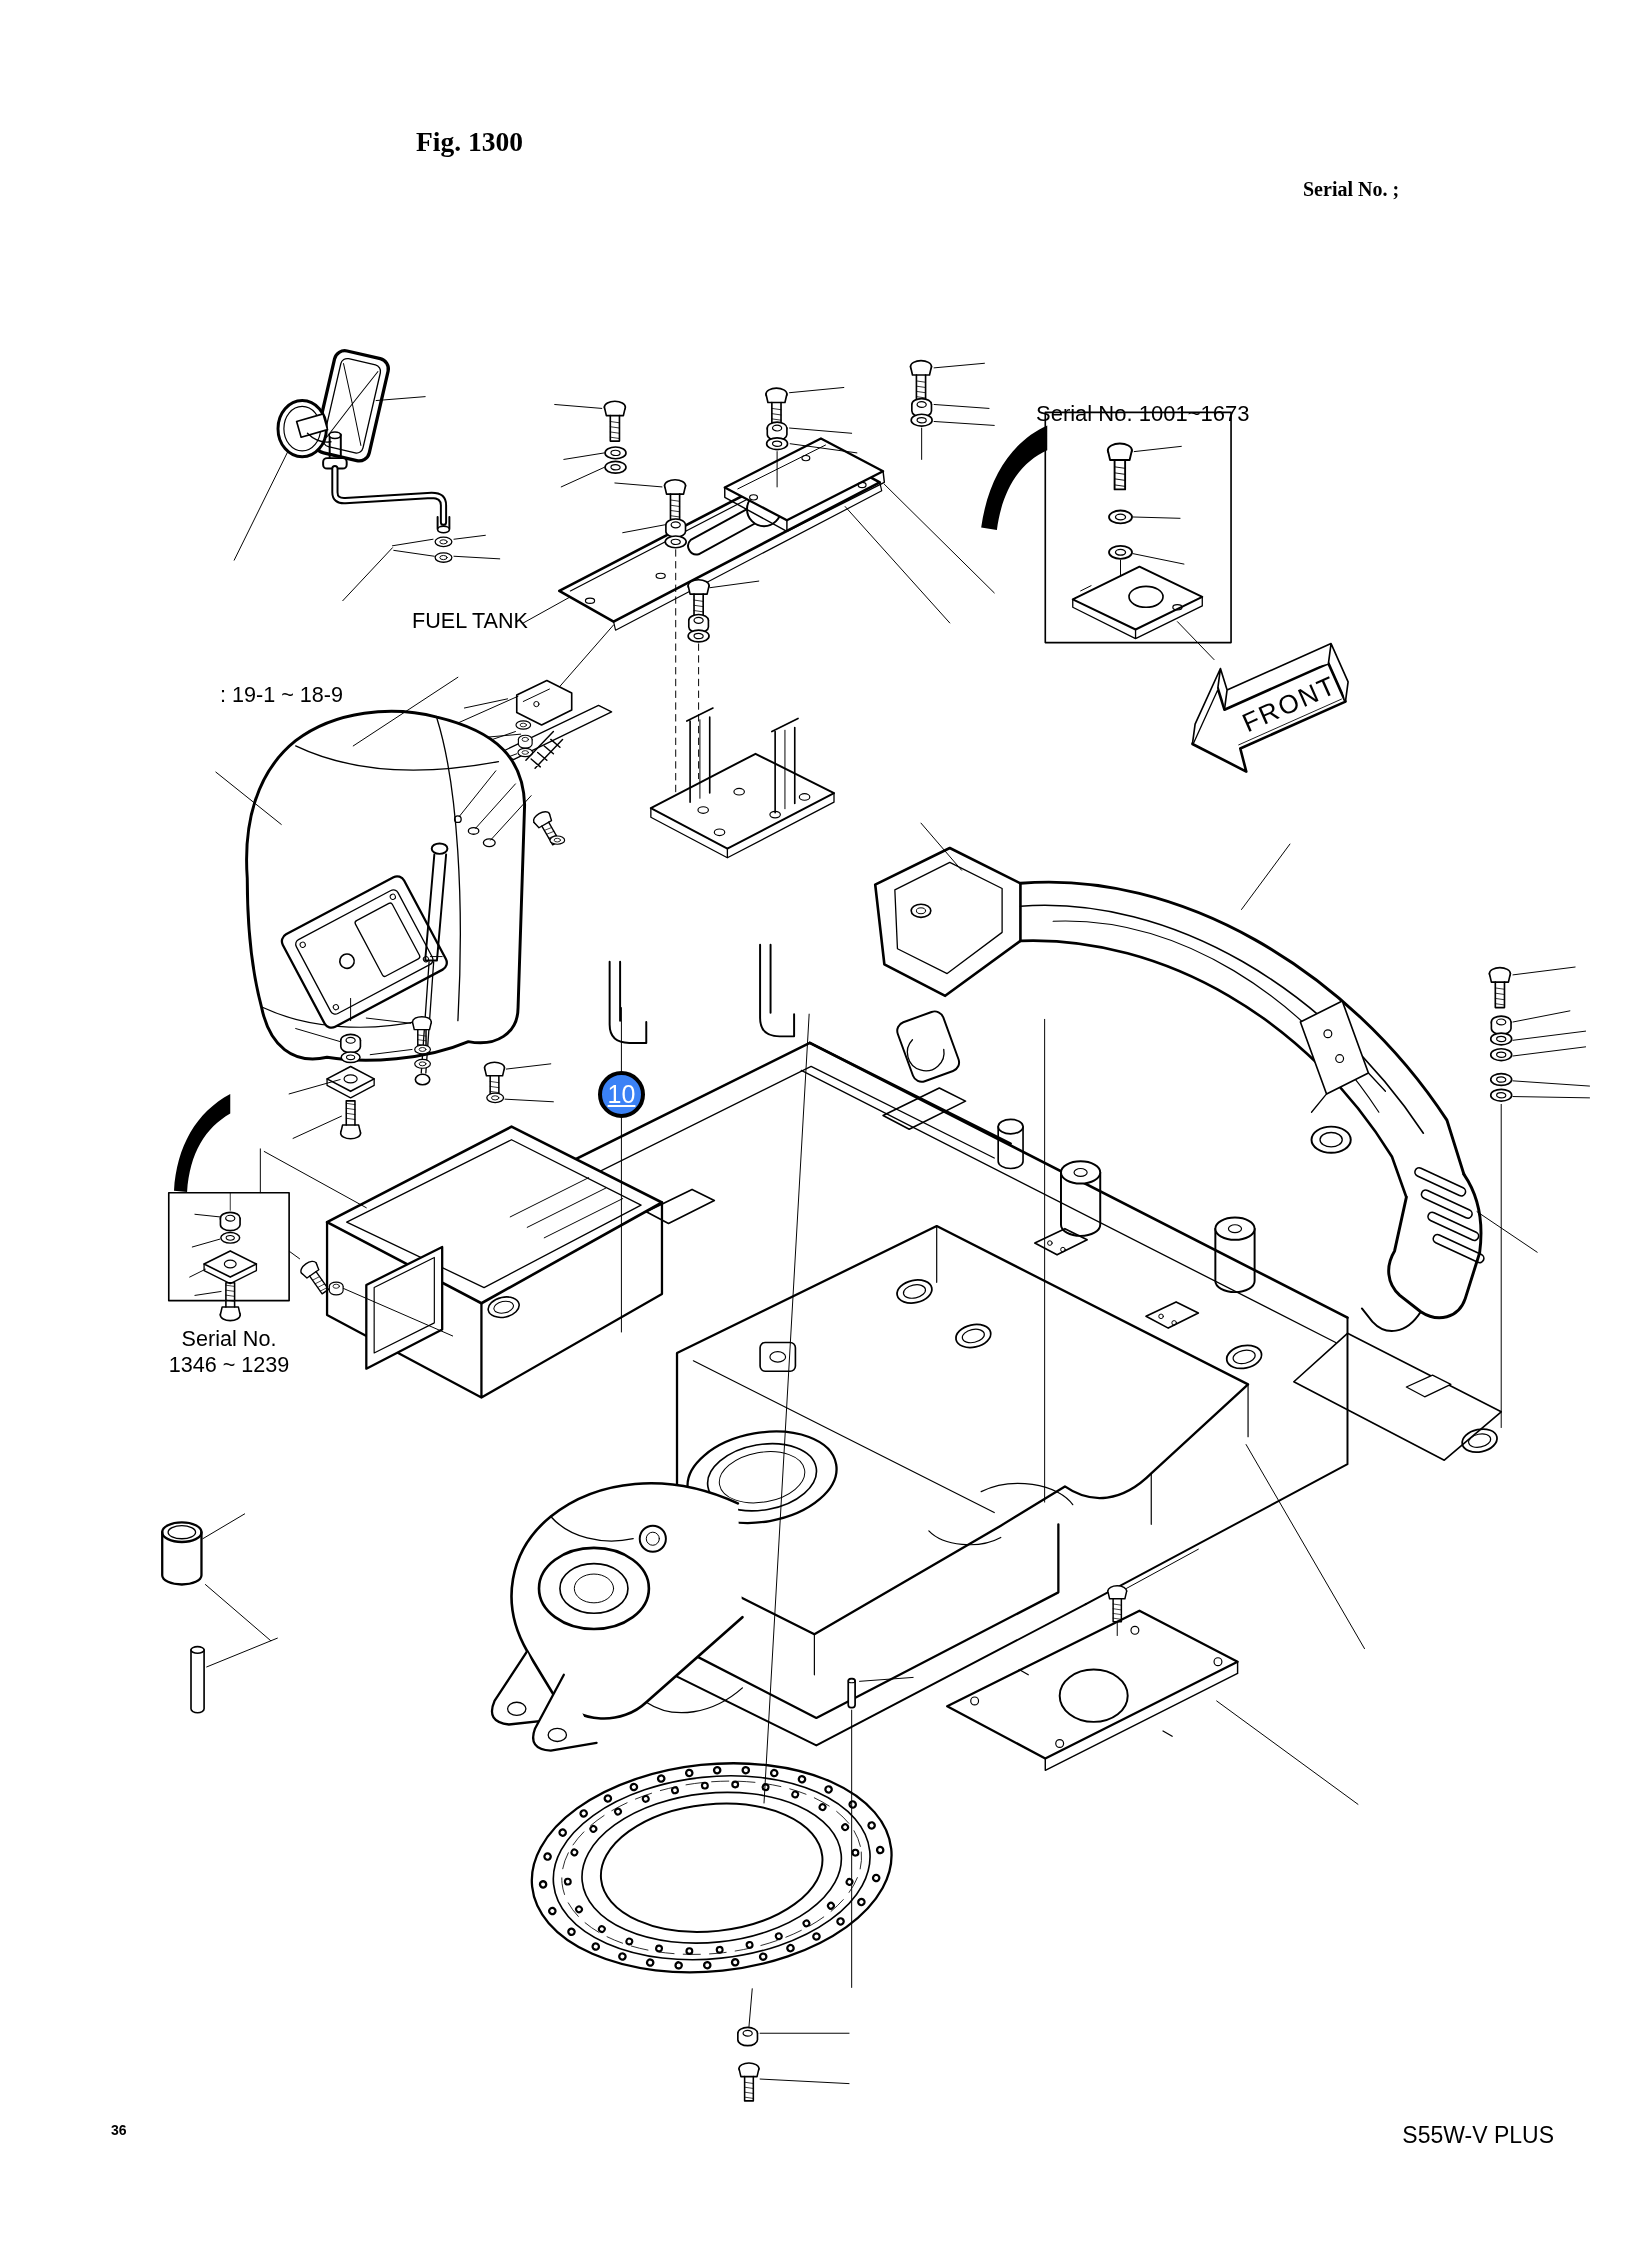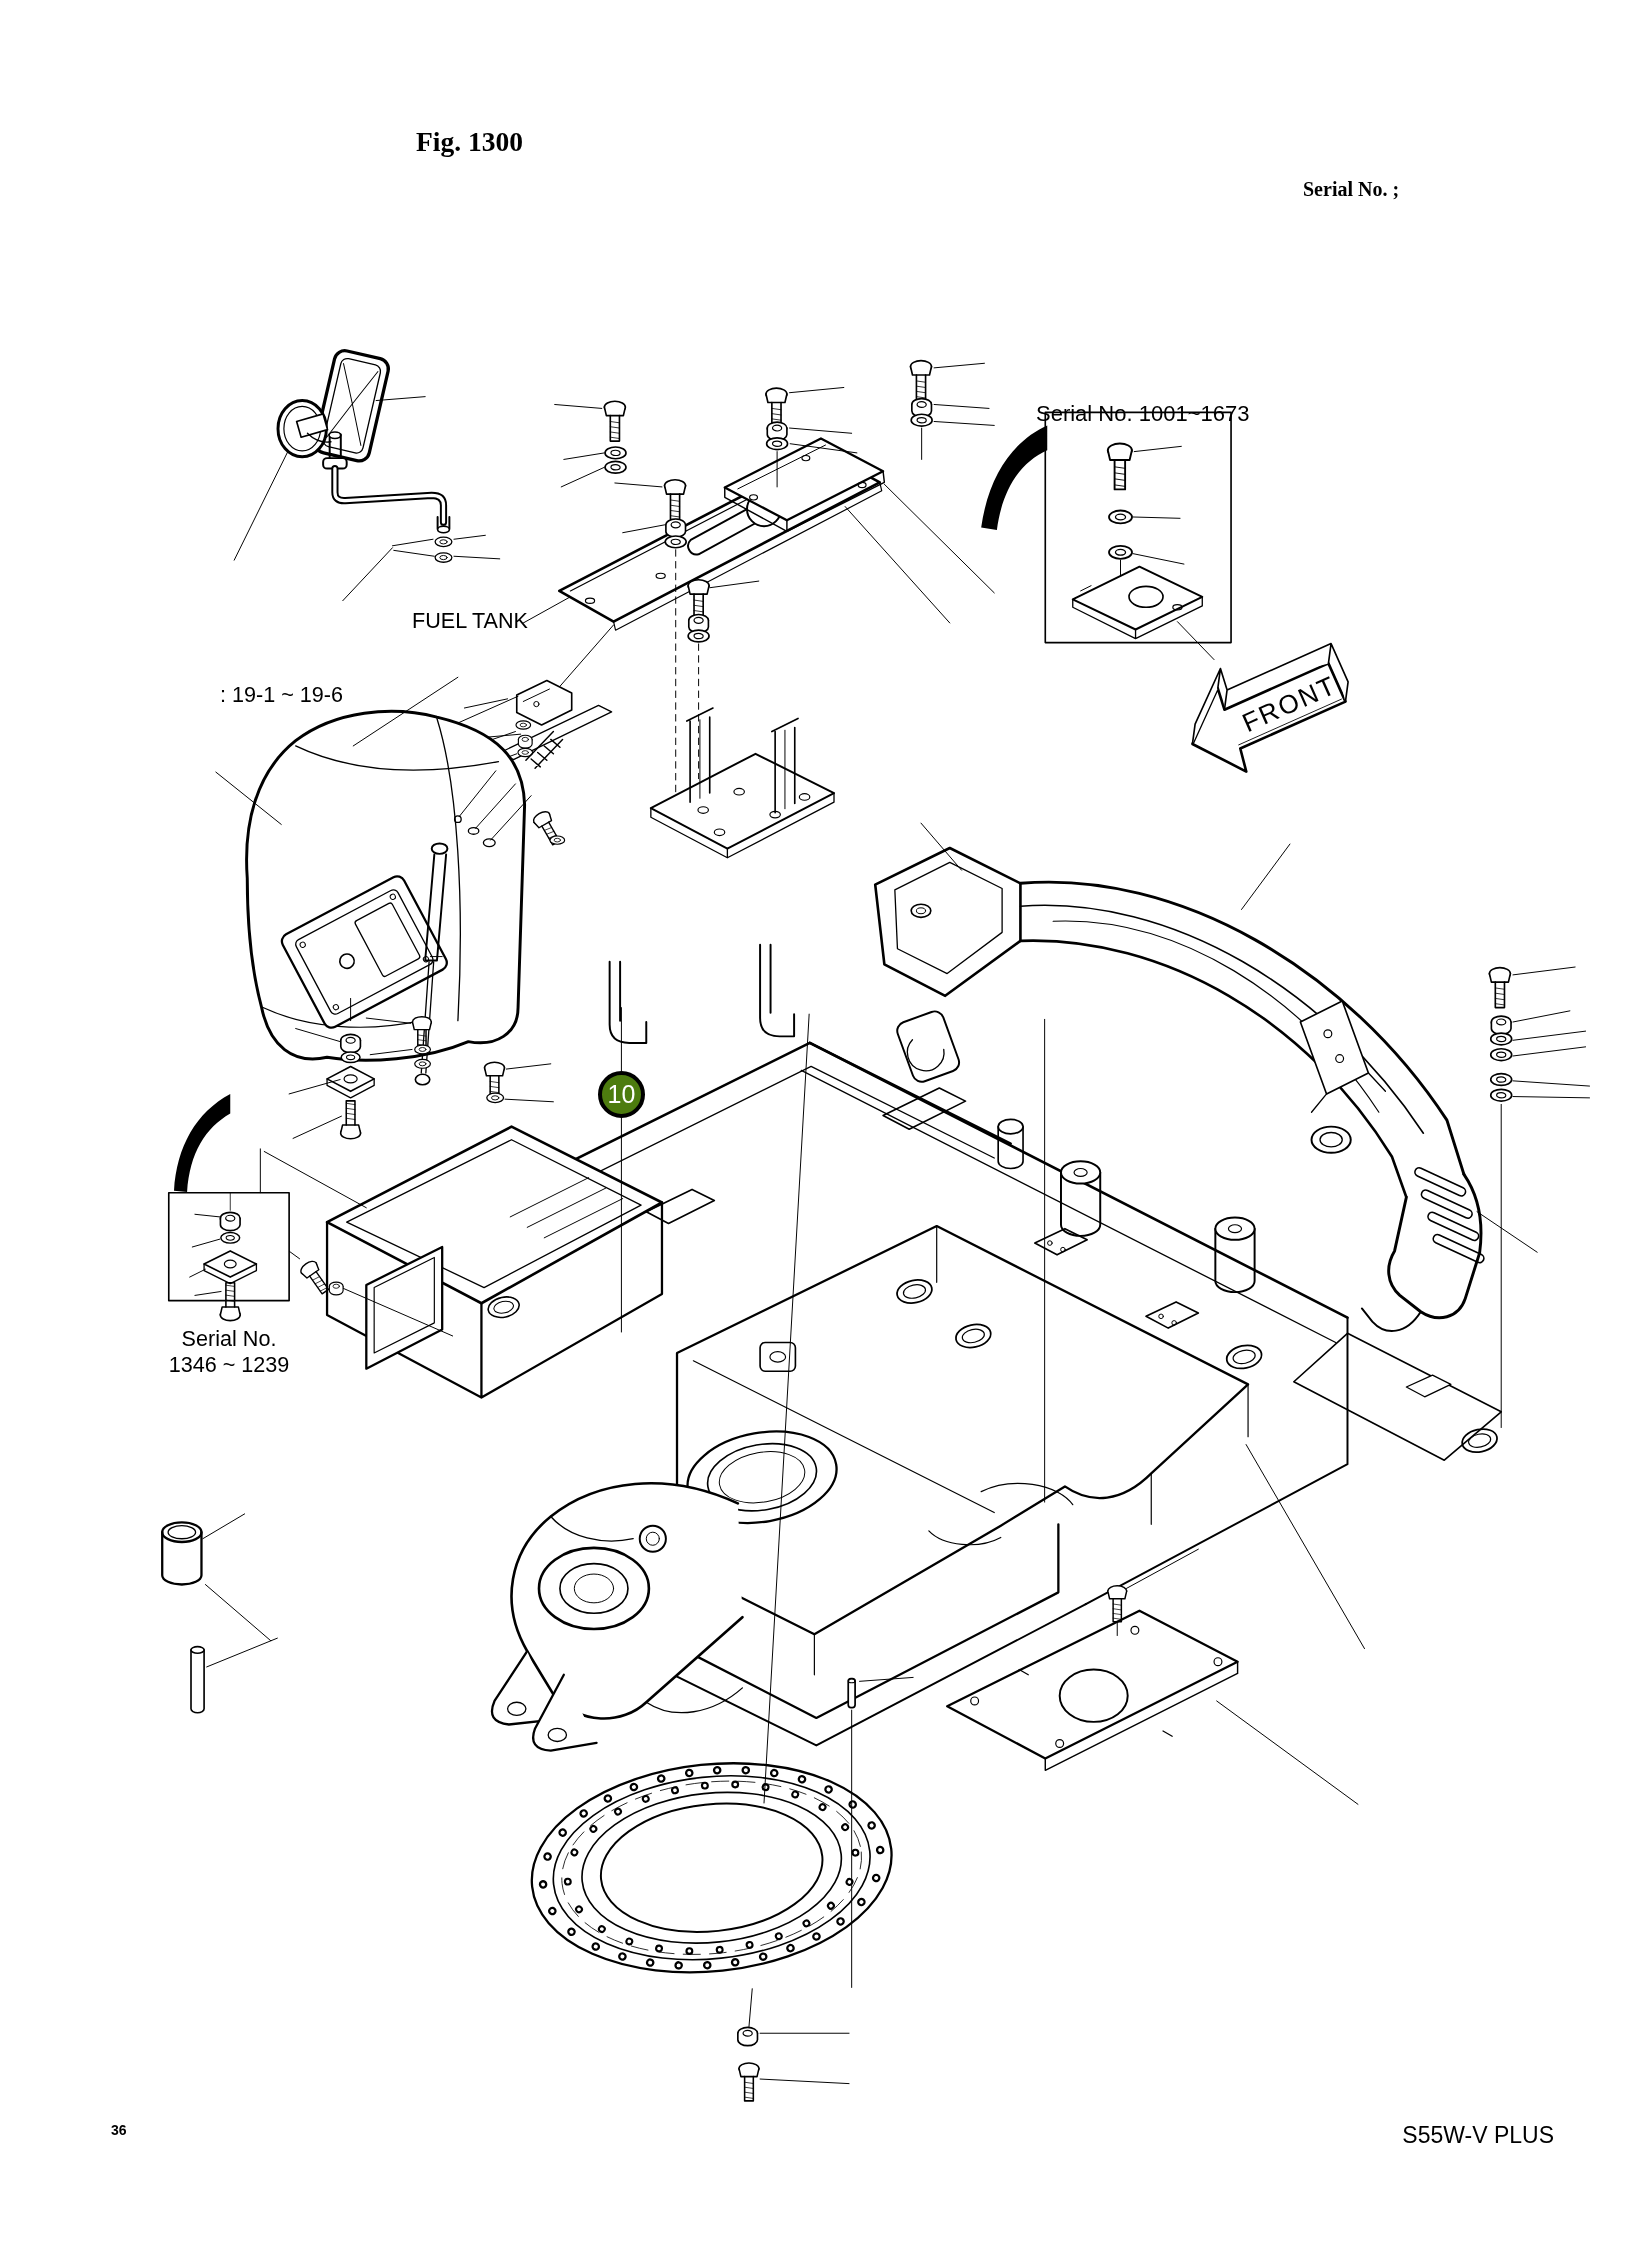--- a/index.html
+++ b/index.html
@@ -394,26 +394,26 @@
       <use href="#sym-nut" transform="translate(514,1966) scale(0.7)"></use>
     </g>
   </svg>
 
 
   <div class="abs fig-label">Fig. 1300</div>
   <div class="abs serial-note">Serial No. ;</div>
 
   <div class="abs dlabel inset-top-label">Serial No. 1001~1673</div>
   <div class="abs dlabel fuel-tank-label">FUEL TANK</div>
-  <div class="abs dlabel ref-range-label">: 19-1 ~ 19-6</div>
+  <div class="abs dlabel ref-range-label">: 19-1 ~ 18-9</div>
   <div class="abs dlabel inset-left-label">
     <div>Serial No.</div>
     <div>1346 ~ 1239</div>
   </div>
 
-  <div class="abs callout-badge" style="background: #4d7c0f;">
+  <div class="abs callout-badge" style="background: #3b82f6; text-decoration: underline;">
     <span>10</span>
   </div>
 
   <div class="abs page-num">36</div>
   <div class="abs model-code">S55W-V PLUS</div>
 </div>
 
 
 </body></html>

